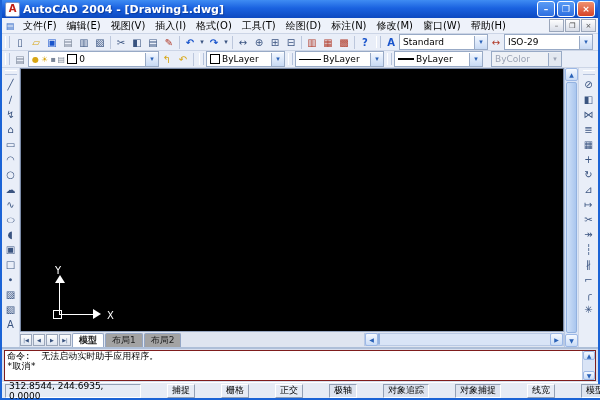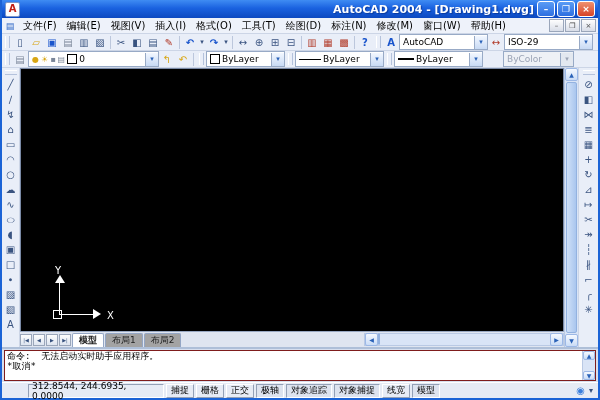--- a/index.html
+++ b/index.html
@@ -3,21 +3,21 @@
 <meta charset="utf-8">
 <style>
   html,body{margin:0;padding:0;background:#3a6ea5;font-family:"DejaVu Sans",sans-serif;}
   .win{width:600px;height:400px;box-sizing:border-box;margin:0 auto;display:flex;flex-direction:column;
        border-left:2px solid #1b63d6;border-right:2px solid #1b63d6;border-bottom:2px solid #1b63d6;background:#eef2f9;}
   
   .titlebar{height:18px;flex:none;display:flex;align-items:center;gap:3px;padding:0 3px;
     background:linear-gradient(180deg,#3f8cf3 0%,#1a62e0 45%,#0c49c0 100%);color:#fff;font-size:11px;font-weight:bold;}
   .app-icon{width:13px;height:13px;background:#fff;border:1px solid #7e98c8;border-radius:2px;color:#c22015;
     font-size:10px;font-weight:bold;display:flex;align-items:center;justify-content:center;line-height:1;}
-  .title-text{flex:1;white-space:nowrap;overflow:hidden;text-shadow:1px 1px 1px #0a3a9e;text-align:right;}
+  .title-text{flex:1;white-space:nowrap;overflow:hidden;text-shadow:1px 1px 1px #0a3a9e;}
   .wbtns{display:flex;gap:2px;}
   .wbtn{width:16px;height:14px;border:1px solid #fff;border-radius:3px;display:flex;align-items:center;justify-content:center;
     font-size:9px;color:#fff;background:linear-gradient(180deg,#5a9cf5,#2e6fe0);}
   .wbtn.close{background:linear-gradient(180deg,#f0926f,#d64328);}
   
   .menubar{height:15px;flex:none;display:flex;align-items:center;background:#eef2fa;border-bottom:1px solid #ccd5e6;
     font-size:10px;color:#000;padding:0 2px;}
   .mdi-icon{width:12px;height:11px;color:#2f68c6;font-size:9px;display:flex;align-items:center;justify-content:center;margin-right:2px;}
   .menu-item{padding:12px 5px;line-height:14px;white-space:nowrap;cursor:default;}
   .menu-spacer{flex:1;}
@@ -82,23 +82,23 @@
   .cmdvscroll .sbtn2{height:9px;width:12px;}
   .cmdline{height:13px;flex:none;margin-top:1px;background:#fff;border:1px solid #8aa0c0;display:flex;align-items:center;
     font-family:"DejaVu Sans Mono",monospace;font-size:9px;color:#000;padding-left:2px;}
   .cmdhscroll{margin-left:auto;width:58px;height:11px;flex:none;display:flex;background:#d9e4f6;}
   .cmdhscroll .sbtn2{width:12px;height:11px;}
   .cmdhscroll .hthumb{width:18px;height:11px;margin:0 1px;}
   
   .statusbar{height:15px;flex:none;display:flex;align-items:center;gap:2px;background:#e6ebf5;border-top:1px solid #fff;
     font-size:9px;color:#000;padding:0 3px;}
   .coords{width:128px;flex:none;height:12px;display:flex;align-items:center;padding:0 3px;
-    border:1px solid;border-color:#93a0b6 #fff #fff #93a0b6;background:#e6ebf5;margin-left:23px;}
+    border:1px solid;border-color:#93a0b6 #fff #fff #93a0b6;background:#e6ebf5;}
   .sbtn{height:12px;padding:0 4px;display:flex;align-items:center;white-space:nowrap;
-    border:1px solid;border-color:#fff #93a0b6 #93a0b6 #fff;background:#e6ebf5;cursor:default;}
+    border:1px solid;border-color:#fff #93a0b6 #93a0b6 #fff;background:#e6ebf5;cursor:default;margin-left:24px;}
   .sbtn.pressed{border-color:#93a0b6 #fff #fff #93a0b6;background:#dde3ef;}
   .status-spacer{flex:1;}
   .comm-icon{color:#3a7edc;font-size:10px;}
   .status-menu-arrow{font-size:8px;color:#35507e;padding:0 2px;}
 </style>
 </head>
 <body>
 
 <div class="win">
 
@@ -156,21 +156,21 @@
     <span class="tbtn">⊟</span>
     <span class="sep"></span>
     <span class="tbtn red">▥</span>
     <span class="tbtn red">▦</span>
     <span class="tbtn red">▩</span>
     <span class="sep"></span>
     <span class="tbtn blue">?</span>
     <span class="grip"></span>
     <span class="tbtn blue">A</span>
     <span class="combo" style="width:84px">
-      <span>AutoCAD</span>
+      <span>Standard</span>
       <span class="arrow">▾</span>
     </span>
     <span class="tbtn red">↔</span>
     <span class="combo" style="width:84px">
       <span>ISO-29</span>
       <span class="arrow">▾</span>
     </span>
   </div>
 
   <div class="tbrow">
@@ -199,21 +199,21 @@
       <span class="lt-line"></span>
       <span>ByLayer</span>
       <span class="arrow">▾</span>
     </span>
     <span class="grip"></span>
     <span class="combo" style="width:84px">
       <span class="lw-line"></span>
       <span>ByLayer</span>
       <span class="arrow">▾</span>
     </span>
-    <span class="combo disabled" style="width:66px;margin-left:20px">
+    <span class="combo disabled" style="width:66px;margin-left:8px">
       <span>ByColor</span>
       <span class="arrow">▾</span>
     </span>
   </div>
 
   <div class="main">
 
     <div class="vtoolbar left">
       <span class="hgrip"></span>
       <span class="vbtn">╱</span>

